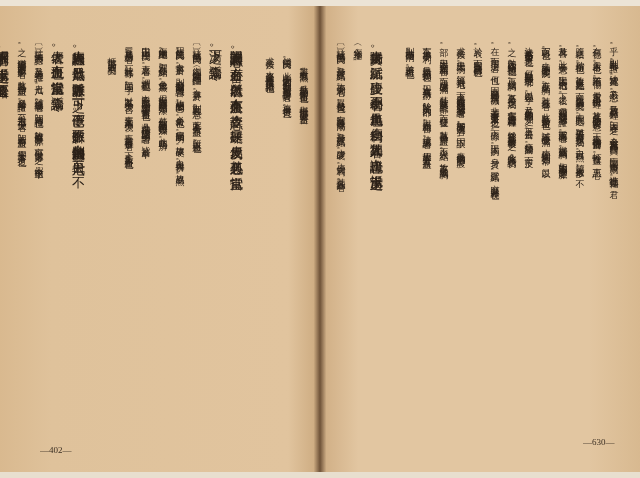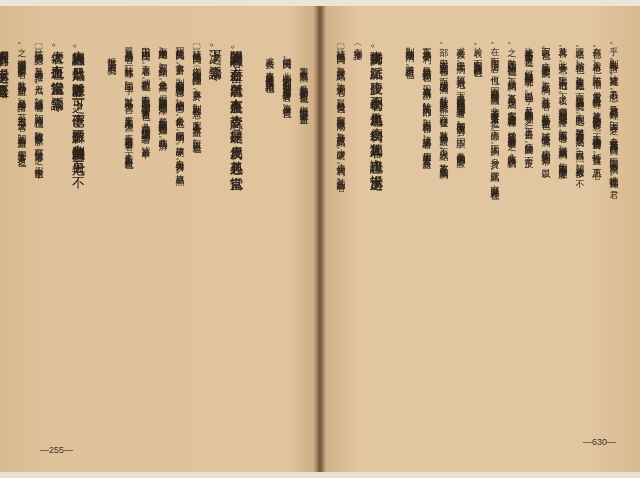--- a/index.html
+++ b/index.html
@@ -11,21 +11,21 @@
   .page-left { left:22px; width:290px; }
   .page-right { left:330px; width:292px; }
   .cols { position:absolute; top:0; right:0; height:100%; display:flex; flex-direction:row-reverse; }
   .col { writing-mode:vertical-rl; text-orientation:upright; color:#2b2118; white-space:nowrap; overflow:hidden; }
   .col.big { font-size:13px; letter-spacing:0.5px; width:21px; line-height:21px; }
   .col.small { font-size:9px; letter-spacing:1.2px; width:17px; line-height:17px; }
   .col.gap { width:14px; }
   .col.ind1 { padding-top:0px; }
   .col.ind2 { padding-top:10px; }
   .col.ind3 { padding-top:20px; }
-  .pagenum { position:absolute; font-size:9px; color:#3a2e22; font-family:Liberation Sans, sans-serif; }
+  .pagenum { position:absolute; font-size:9px; color:#3a2e22; font-family:Liberation Serif, serif; }
 </style>
 </head>
 <body>
 
 <div class="spread"></div>
 <div class="topband"></div>
 <div class="botband"></div>
 
 <div class="page page-left">
   <div class="cols" id="left-cols">
@@ -42,21 +42,21 @@
       <div class="col small ind1">冒之其爲想當者。特此一條耳。陽明二字。以其久不大便言。喜病人久不大便。喜忘前言往事者。下焦久有瘀血也。</div>
       <div class="col small ind2">抵當湯下之則愈矣。</div>
       <div class="col gap ind1"></div>
       <div class="col big ind1">病人無表裡證。發熱七八日。雖脈浮數者。可下之。假令已下。脈數不解。合熱則消穀善饑。至六七日。不</div>
       <div class="col big ind1">大便者。有瘀血也。宜抵當湯。（傷寒論）</div>
       <div class="col small ind1">〔註〕病人無表證。及半表半裡證。七八日。雖續發熱者。明爲裡證也。故雖有浮數脈。亦可以適方下之。假令雖已下</div>
       <div class="col small ind1">之。猶浮脈去而數脈不解者。此爲熱合瘀血。必發多嗜證。至六七日不大便者。明爲有瘀血。宜用本方下之也。</div>
       <div class="col big ind1">婦人經水不利下者。抵當湯主之。（金匱要略）</div>
     </div>
 </div>
-<div class="pagenum" style="left:40px; top:445px;">—255—</div>
+<div class="pagenum" style="left:40px; top:445px;">—402—</div>
 
 <div class="page page-right">
   <div class="cols" id="right-cols">
       <div class="col small ind1">乎。則亂常食證。法皆當死。心又不忍。乃故喜恐見蛭。因遂吞之。令尹避席再拜而賀曰。臣聞天道無親。惟德是輔。君</div>
       <div class="col small ind1">有仁德。天所奉也。雖病不傷。是夕惠王自後出蛭。故其久病心腹之疾皆愈。王充論衡福虛篇云。蛭性食血。惠王心</div>
       <div class="col small ind1">腹之積。殆積血也。故食血之蟲死。而積血之病亦愈矣。由此觀之。雖男子亦有積血之病。自古已然。第婦人最多。不</div>
       <div class="col small ind1">及書耳。此章大意。太陽病六七日。下之後。仍有頭痛發熱惡寒等證。脈沉而微者。當變爲結胸。如大陷胸湯條之脈</div>
       <div class="col small ind1">沉而緊也。夫結胸之脈多沉。今反不結胸。其人發狂者。此爲熱瘀畜血也。試看小腹硬滿。小便則快利如常。是以</div>
       <div class="col small ind1">決其爲畜血而宜下之也。何以知其已經攻下耶。以仍在二字。及反不結胸四字知之。且下篇云。病發於陽。而反下</div>
       <div class="col small ind1">之。熱入因作結胸是也。再按結胸。必爲下後之病。傷寒下法雖有種種。然皆宜俟其表解後下之。今此條表證仍</div>

